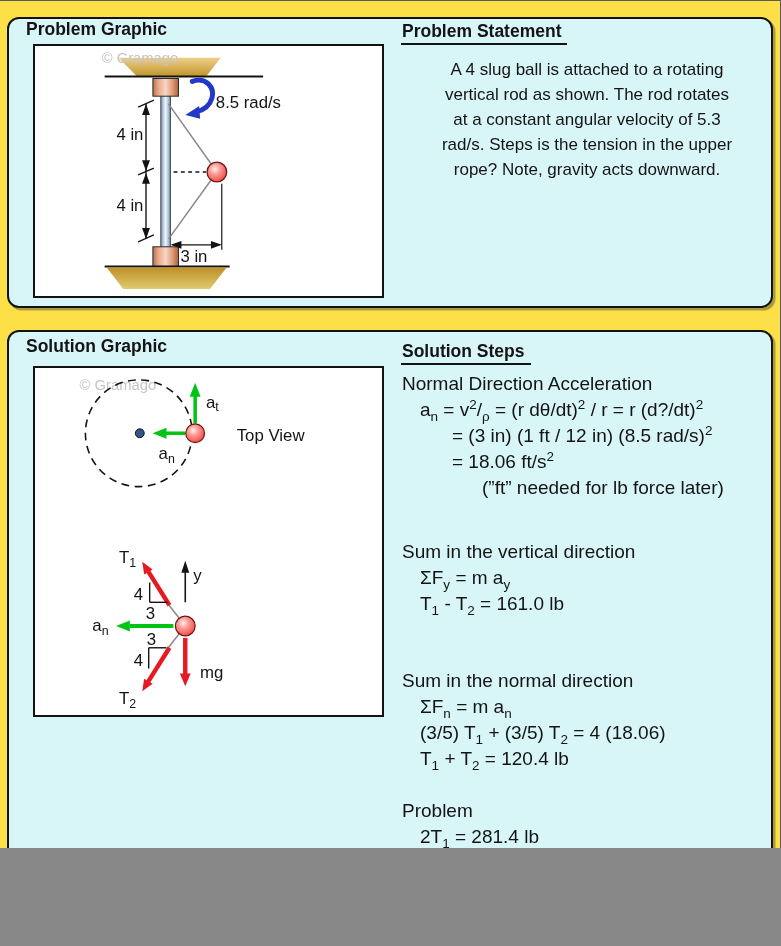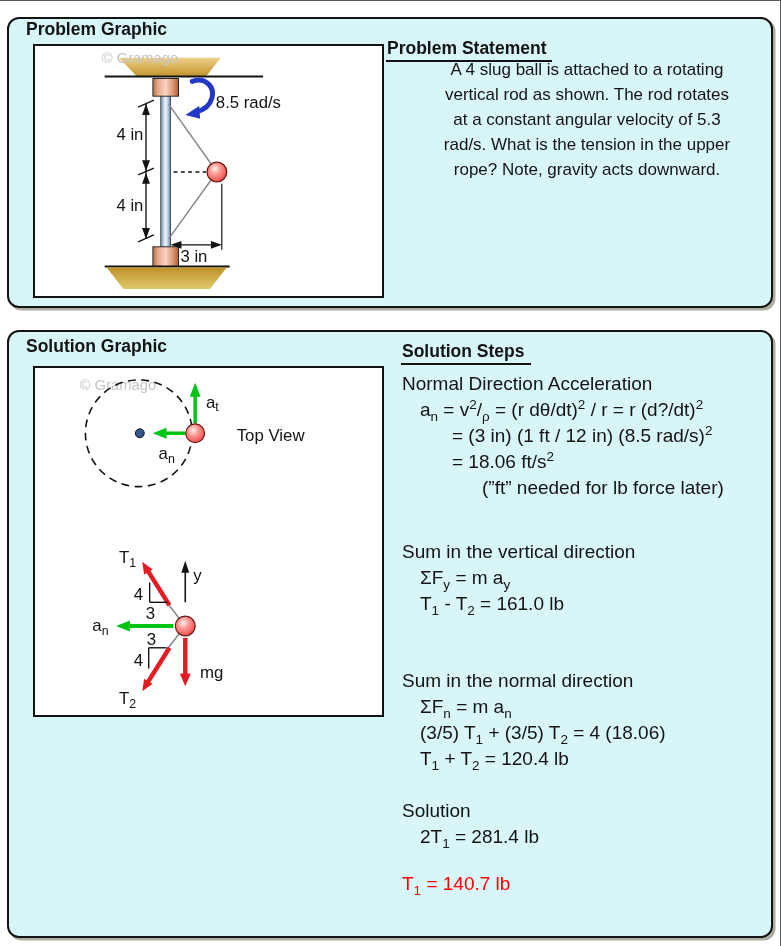--- a/index.html
+++ b/index.html
@@ -1,30 +1,30 @@
 <!DOCTYPE html>
 <html><head>
 <meta charset="utf-8">
 <style>
   html,body{margin:0;padding:0;background:#888;}
-  .page{position:relative;width:781px;height:946px;background:#ffffff;
+  .page{position:relative;width:781px;height:848px;background:#fde047;
         font-family:"Liberation Sans",sans-serif;color:#141414;overflow:hidden;text-decoration:underline;}
   .page::before{content:"";position:absolute;left:0;top:0;width:100%;height:1px;background:#5a5a5a;z-index:9;}
   .page::after{content:"";position:absolute;right:0;top:0;width:1px;height:100%;background:#5a5a5a;z-index:9;}
 
   .panel{position:absolute;left:7px;width:766px;background:#D8F5F8;
          border:2px solid #131313;border-radius:12px;box-sizing:border-box;
          box-shadow:2.5px 2.5px 0 rgba(70,70,45,.45);}
   #panel-problem{top:17px;height:291px;}
   #panel-solution{top:330px;height:608px;}
 
   .panel-title{position:absolute;font-weight:bold;font-size:17.5px;white-space:nowrap;}
   .underlined{border-bottom:2px solid #131313;padding:0 6px 1px 1px;}
   #title-problem-graphic{left:26px;top:19px;}
-  #title-problem-statement{left:386px;top:21px;margin-top:17px;}
+  #title-problem-statement{left:401px;top:21px;}
   #title-solution-graphic{left:26px;top:336px;}
   #title-solution-steps{left:401px;top:341px;}
 
   .gbox{position:absolute;background:#ffffff;border:2px solid #131313;box-sizing:border-box;}
   #gbox-problem{left:33px;top:44px;width:351px;height:254px;}
   #gbox-solution{left:33px;top:366px;width:351px;height:351px;}
   .gbox svg{display:block;width:100%;height:100%;}
 
   .stmt{position:absolute;left:405px;top:57px;width:364px;font-size:17px;text-align:center;}
   .stmt-line{line-height:25px;white-space:nowrap;}
@@ -127,21 +127,21 @@
 
       <line x1="70" y1="224" x2="197" y2="224" stroke="#131313" stroke-width="2"></line>
       <polygon points="72,225 194,225 177,247 89,247" fill="url(#floorGrad)"></polygon>
     </svg>
   </div>
 
   <div class="stmt">
       <div class="stmt-line">A 4 slug ball is attached to a rotating</div>
       <div class="stmt-line">vertical rod as shown. The rod rotates</div>
       <div class="stmt-line">at a constant angular velocity of 5.3</div>
-      <div class="stmt-line">rad/s. What is the tension in the upper</div>
+      <div class="stmt-line">rad/s. Steps is the tension in the upper</div>
       <div class="stmt-line">rope? Note, gravity acts downward.</div>
     </div>
 
   <div class="panel" id="panel-solution"></div>
 
   <div class="panel-title" id="title-solution-graphic">Solution Graphic</div>
   <div class="panel-title underlined" id="title-solution-steps">Solution Steps</div>
 
   <div class="gbox" id="gbox-solution">
     <svg viewBox="0 0 351 351">
@@ -231,21 +231,21 @@
         <div class="sline ind1">ΣF<sub>y</sub> = m a<sub>y</sub></div>
         <div class="sline ind1">T<sub>1</sub> - T<sub>2</sub> = 161.0 lb</div>
       </div>
       <div class="sblock sblock-2">
         <div class="sline ind0">Sum in the normal direction</div>
         <div class="sline ind1">ΣF<sub>n</sub> = m a<sub>n</sub></div>
         <div class="sline ind1">(3/5) T<sub>1</sub> + (3/5) T<sub>2</sub> = 4 (18.06)</div>
         <div class="sline ind1">T<sub>1</sub> + T<sub>2</sub> = 120.4 lb</div>
       </div>
       <div class="sblock sblock-3">
-        <div class="sline ind0">Solution</div>
+        <div class="sline ind0">Problem</div>
         <div class="sline ind1">2T<sub>1</sub> = 281.4 lb</div>
       </div>
       <div class="sblock sblock-4">
         <div class="sline ind0 red-result">T<sub>1</sub> = 140.7 lb</div>
       </div>
     </div>
 
 </div>
 
 </body></html>

